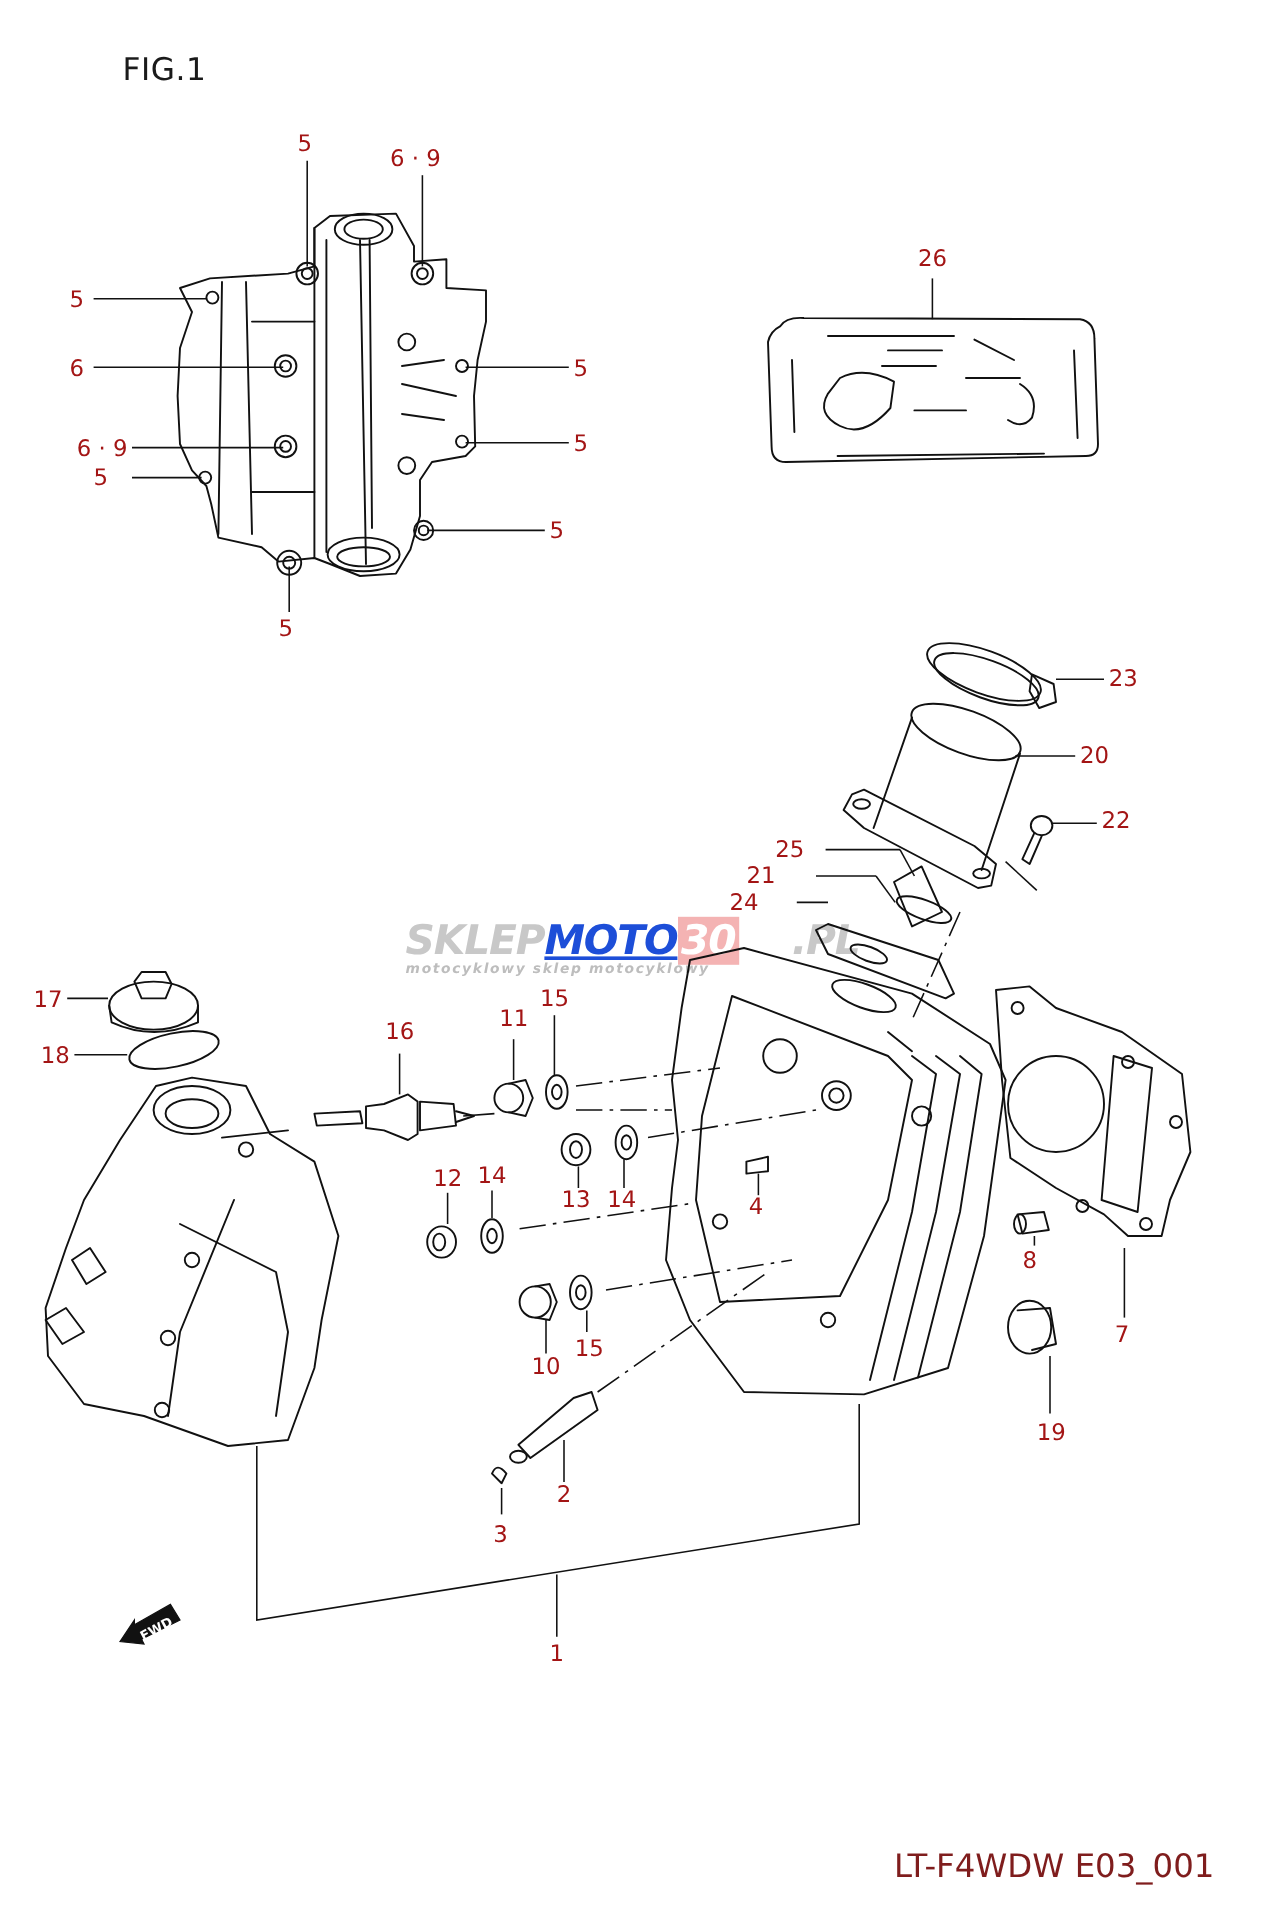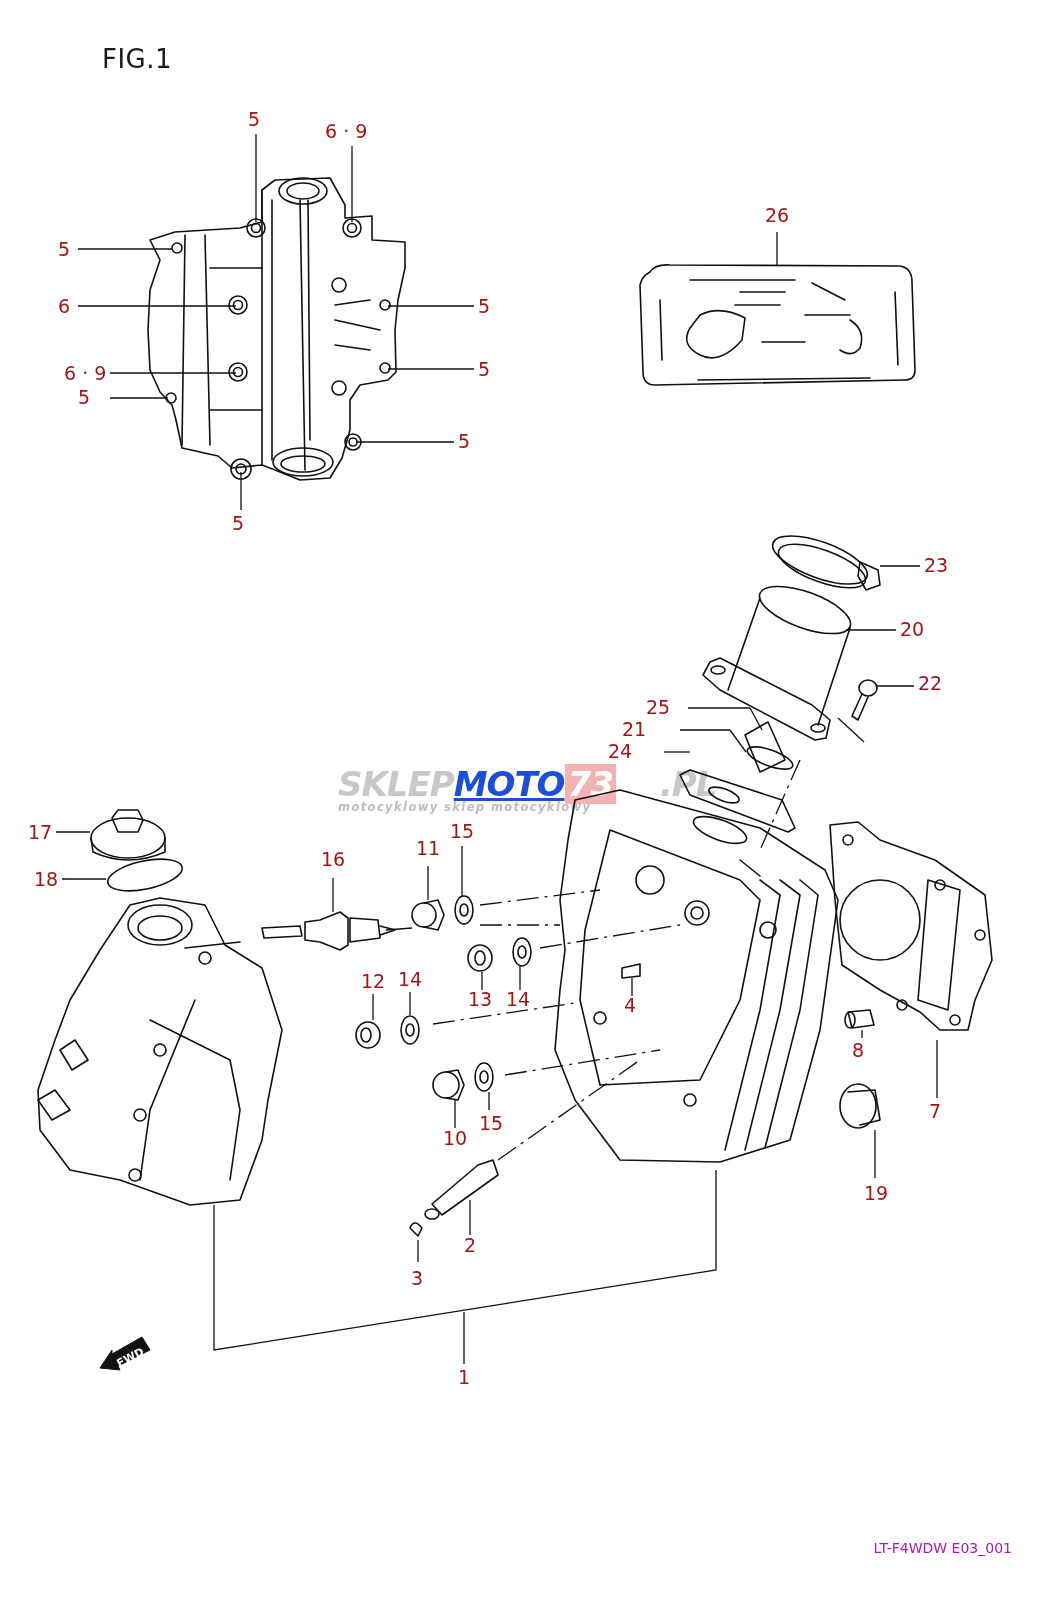--- a/index.html
+++ b/index.html
@@ -1,18 +1,18 @@
 <!DOCTYPE html>
 <html><head>
 <meta charset="utf-8">
 <style>
   html, body { margin:0; padding:0; background:#ffffff; }
   body { width:1060px; height:1600px; position:relative; overflow:hidden; font-family:"DejaVu Sans", sans-serif; }
   #fig-title { position:absolute; left:102px; top:24px; font-size:26px; color:#1a1a1a; letter-spacing:0.5px;margin-top:20px; }
-  #fig-code { position:absolute; right:48px; top:1540px; font-size:14px; color:#a21caf; }
+  #fig-code { position:absolute; right:48px; top:1540px; font-size:27px; color:#7f1d1d; }
   #wm { position:absolute; left:338px; top:764px; width:320px; height:50px; }
   #wm .big { position:absolute; left:0; top:0; font-size:34px; font-weight:bold; font-style:italic; letter-spacing:-1px; white-space:nowrap; }
   #wm .big .a { color:#c8c8c8; }
   #wm .big .b { color:#1d4ed8;text-decoration:underline; }
   #wm .big .c { color:#ffffff; background:#f4b3b3; padding:0 3px; }
   #wm .big .d { color:#c8c8c8;margin-left:44px; }
   #wm .small { position:absolute; left:0; top:36px; font-size:11.5px; font-style:italic; font-weight:bold; color:#bdbdbd; letter-spacing:1.4px; white-space:nowrap; }
   svg#diagram { position:absolute; left:0; top:0; }
   .part { fill:none; stroke:#111; stroke-width:1.6; stroke-linejoin:round; stroke-linecap:round; }
   .part-fill { fill:#fff; stroke:#111; stroke-width:1.6; stroke-linejoin:round; }
@@ -20,21 +20,21 @@
   .dash { stroke:#111; stroke-width:1.3; fill:none; stroke-dasharray:22 6 3 6; }
   .callout { fill:#a31515; font-family:"DejaVu Sans", sans-serif; font-size:19px; }
   .fwd-text { fill:#fff; font-family:"DejaVu Sans", sans-serif; font-size:11px; font-weight:bold; }
 </style>
 </head>
 <body>
 
 <div id="fig-title">FIG.1</div>
 
 <div id="wm">
-  <div class="big"><span class="a">SKLEP</span><span class="b">MOTO</span><span class="c">73</span><span class="d">.PL</span></div>
+  <div class="big"><span class="a">SKLEP</span><span class="b">MOTO</span><span class="c">30</span><span class="d">.PL</span></div>
   <div class="small">motocyklowy sklep motocyklowy</div>
 </div>
 
 <svg id="diagram" width="1060" height="1600" viewBox="0 0 1060 1600">
 
   <g>
     <path class="part" d="M150,240 L175,232 L240,228 L262,222 L262,190 L275,180 L330,178 L345,205 L345,218 L372,216 L372,240 L405,242 L405,268 L398,300 L395,330 L396,372 L388,380 L360,385 L350,400 L350,430 L342,458 L330,478 L300,480 L275,470 L262,465 L232,468 L218,456 L182,448 L176,420 L172,405 L160,392 L150,370 L148,330 L150,290 L160,260 Z"></path>
     <path class="part" d="M262,190 L262,465"></path>
     <path class="part" d="M272,200 L272,460"></path>
     <path class="part" d="M300,200 L305,470"></path>

